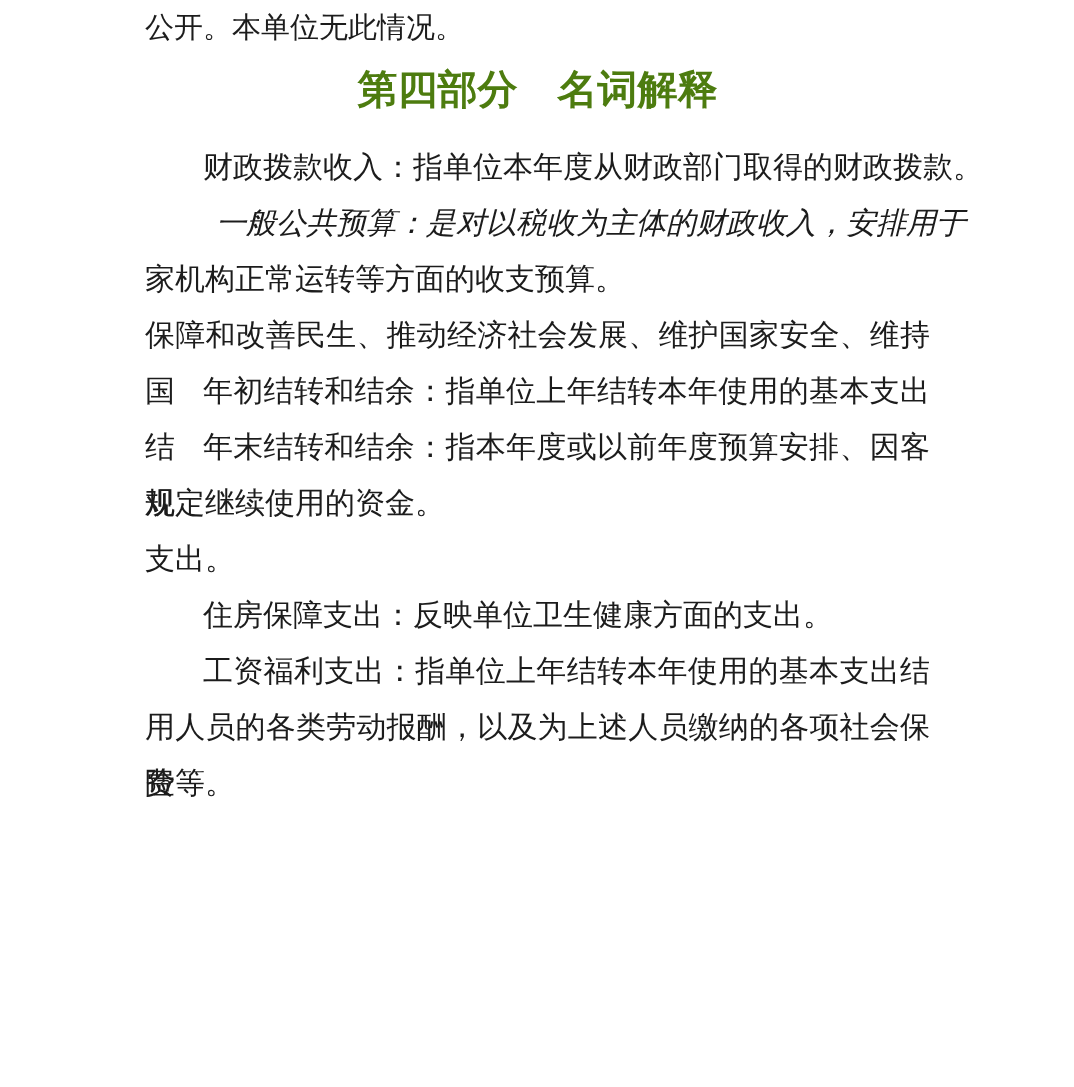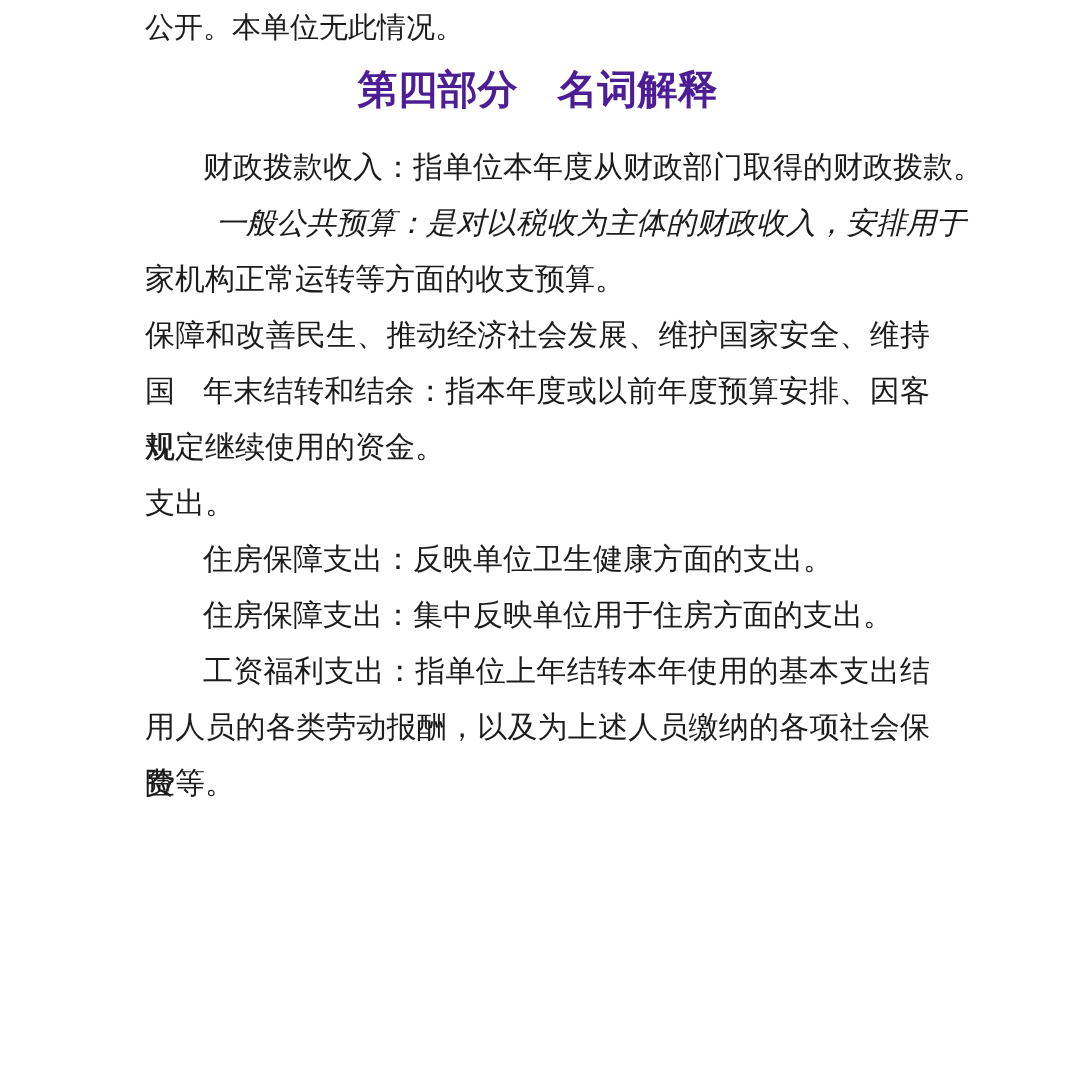--- a/index.html
+++ b/index.html
@@ -25,21 +25,21 @@
     font-size: 29px;
     line-height: 36px;
     white-space: nowrap;
   }
   .heading {
     margin: 21px 0 0 0;
     font-size: 40px;
     line-height: 48px;
     font-weight: bold;
     text-align: center;
-    color: #4c1d95;
+    color: #4d7c0f;
   }
   .body-text {
     margin-top: 25px;
   }
   .line {
     height: 56px;
     line-height: 56px;
     font-size: 30px;
     white-space: nowrap;
     overflow: visible;
@@ -59,23 +59,23 @@
 
   <div class="continuation">公开。本单位无此情况。</div>
 
   <h1 class="heading">第四部分　名词解释</h1>
 
   <div class="body-text">
       <div class="line indent-normal">财政拨款收入：指单位本年度从财政部门取得的财政拨款。</div>
       <div class="line indent-wide">一般公共预算：是对以税收为主体的财政收入，安排用于</div>
       <div class="line">家机构正常运转等方面的收支预算。</div>
       <div class="line fill">保障和改善民生、推动经济社会发展、维护国家安全、维持国</div>
+      <div class="line indent-normal fill">年初结转和结余：指单位上年结转本年使用的基本支出结</div>
       <div class="line indent-normal fill">年末结转和结余：指本年度或以前年度预算安排、因客观</div>
       <div class="line">规定继续使用的资金。</div>
       <div class="line">支出。</div>
       <div class="line indent-normal">住房保障支出：反映单位卫生健康方面的支出。</div>
-      <div class="line indent-normal">住房保障支出：集中反映单位用于住房方面的支出。</div>
       <div class="line indent-normal fill">工资福利支出：指单位上年结转本年使用的基本支出结</div>
       <div class="line fill">用人员的各类劳动报酬，以及为上述人员缴纳的各项社会保险</div>
       <div class="line">费等。</div>
     </div>
 
 </div>
 
 </body></html>

